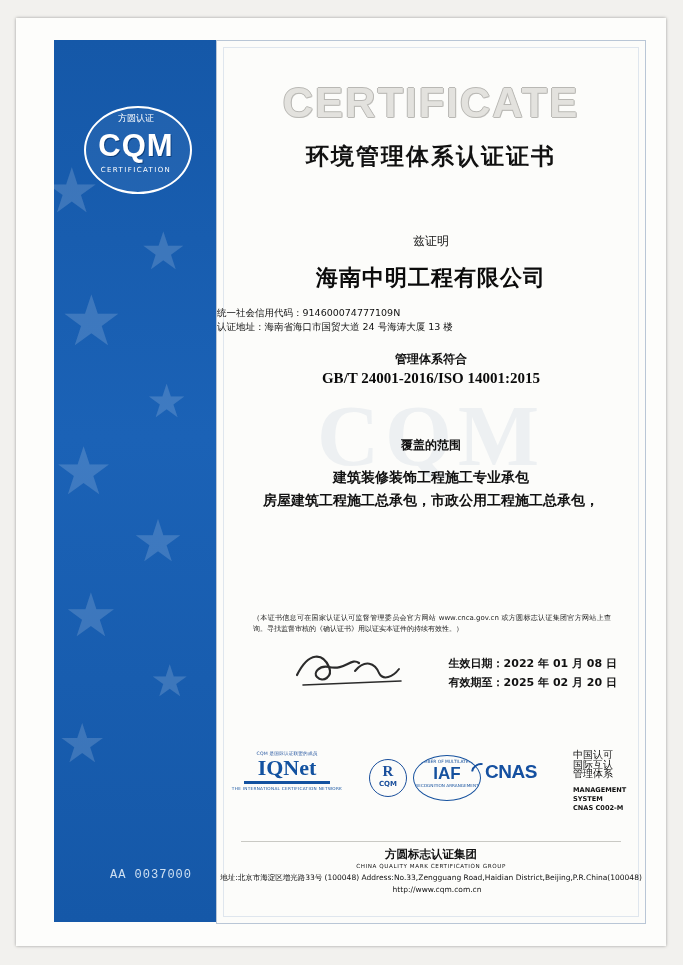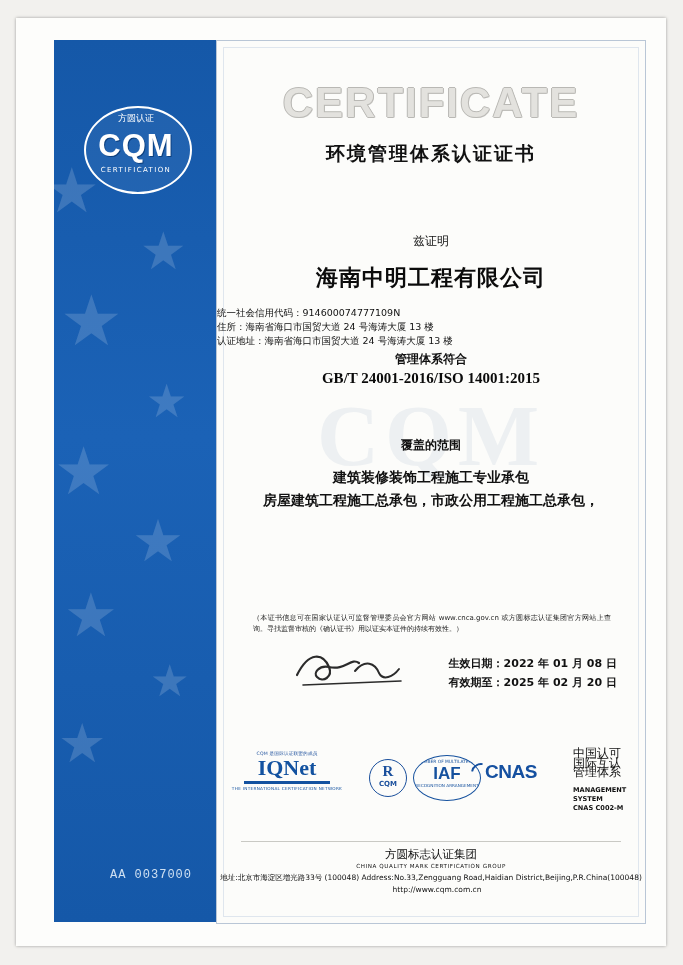--- a/index.html
+++ b/index.html
@@ -94,21 +94,21 @@
       0 1px 0 #b9b8b4, 0 -1px 0 #b9b8b4,
       1px 1px 0 #cfcecb;
   }
   .zh-title {
     position: absolute;
     left: 0; right: 0;
     top: 100px;
     text-align: center;
     font-family: "DejaVu Sans", sans-serif;
     font-weight: bold;
-    font-size: 19px;
+    font-size: 23px;
     letter-spacing: 2px;
     color: #111;
   }
   .cert-no {
     position: absolute;
     left: 0; right: 0;
     top: 152px;
     text-align: center;
     font-size: 11.5px;
     font-weight: bold;
@@ -313,24 +313,24 @@
     height: 16px;
     border: 2px solid #1550a0;
     border-color: #1550a0 transparent transparent transparent;
     border-radius: 50%;
     transform: rotate(-35deg);
   }
   .cnas-zh {
     position: absolute;
     left: 356px;
     top: 9px;
-    font-size: 12px;
+    font-size: 10px;
     line-height: 9.6px;
     color: #111;
-    font-family: Liberation Mono, monospace;
+    font-family: Liberation Sans, sans-serif;
   }
   .cnas-en {
     position: absolute;
     left: 356px;
     top: 45px;
     font-size: 6.6px;
     line-height: 9px;
     color: #111;
     font-family: "DejaVu Sans", sans-serif;
     font-weight: bold;
@@ -344,21 +344,21 @@
     border-top: 1px solid #c9c9c4;
   }
   .footer {
     position: absolute;
     left: 0; right: 0;
     top: 806px;
     text-align: center;
     font-family: "DejaVu Sans", sans-serif;
     color: #111;
   }
-  .footer .f1 { font-size: 11.5px; font-weight: normal; }
+  .footer .f1 { font-size: 11.5px; font-weight: bold; }
   .footer .f2 { font-size: 5.6px; letter-spacing: .6px; margin-top: 1px; }
   .footer .f3 { font-size: 7.5px; margin-top: 4px; }
   .footer .f4 { font-size: 7.5px; margin-top: 2px; padding-left: 12px; }
   
   .cqm-logo {
     position: absolute;
     left: 24px;
     top: 60px;
     width: 116px;
     height: 96px;
@@ -446,21 +446,20 @@
 
       <div class="cert-title">CERTIFICATE</div>
       <div class="zh-title">环境管理体系认证证书</div>
 
 
       <div class="hereby">兹证明</div>
       <div class="company">海南中明工程有限公司</div>
 
       <div class="small-lines">
         <div>统一社会信用代码：914600074777109N</div>
-        <div>住所：海南省海口市国贸大道 24 号海涛大厦 13 楼</div>
         <div>认证地址：海南省海口市国贸大道 24 号海涛大厦 13 楼</div>
       </div>
 
       <div class="sys-label">管理体系符合</div>
       <div class="standard">GB/T 24001-2016/ISO 14001:2015</div>
 
       <div class="scope-label">覆盖的范围</div>
       <div class="scope-text">
         <div>建筑装修装饰工程施工专业承包</div>
         <div>房屋建筑工程施工总承包，市政公用工程施工总承包，</div>

